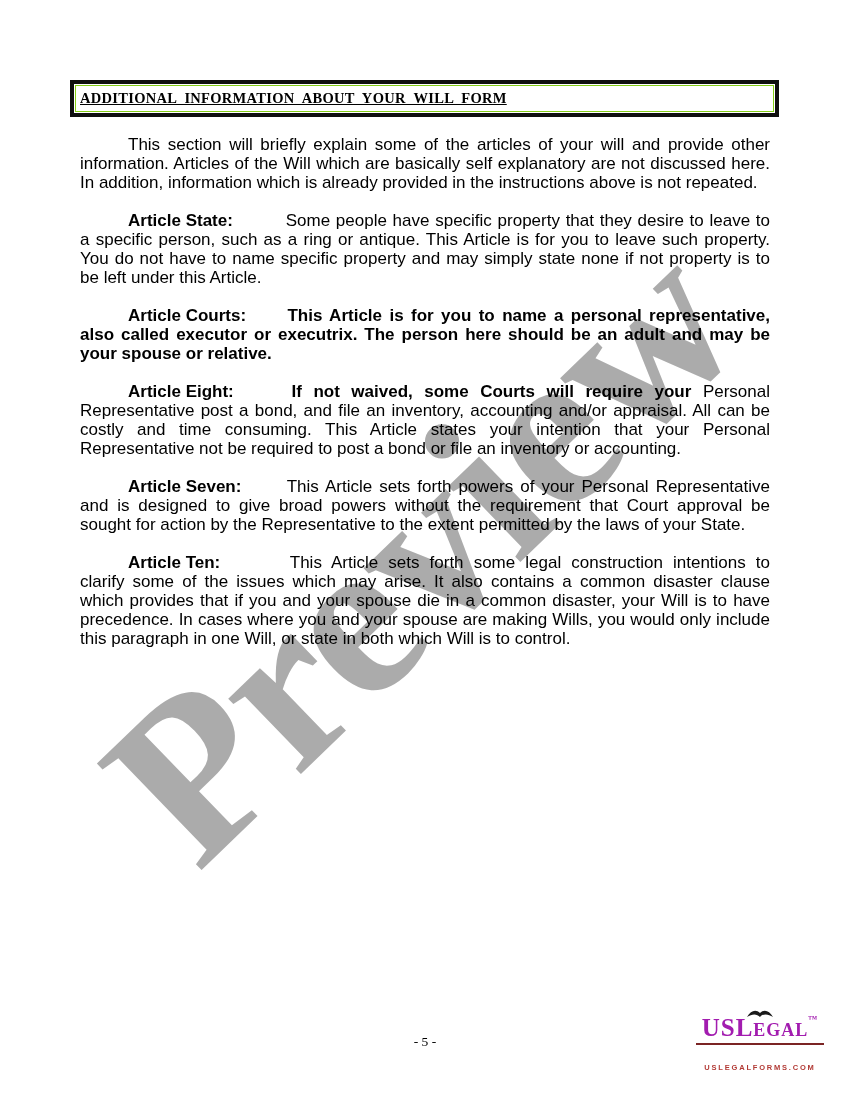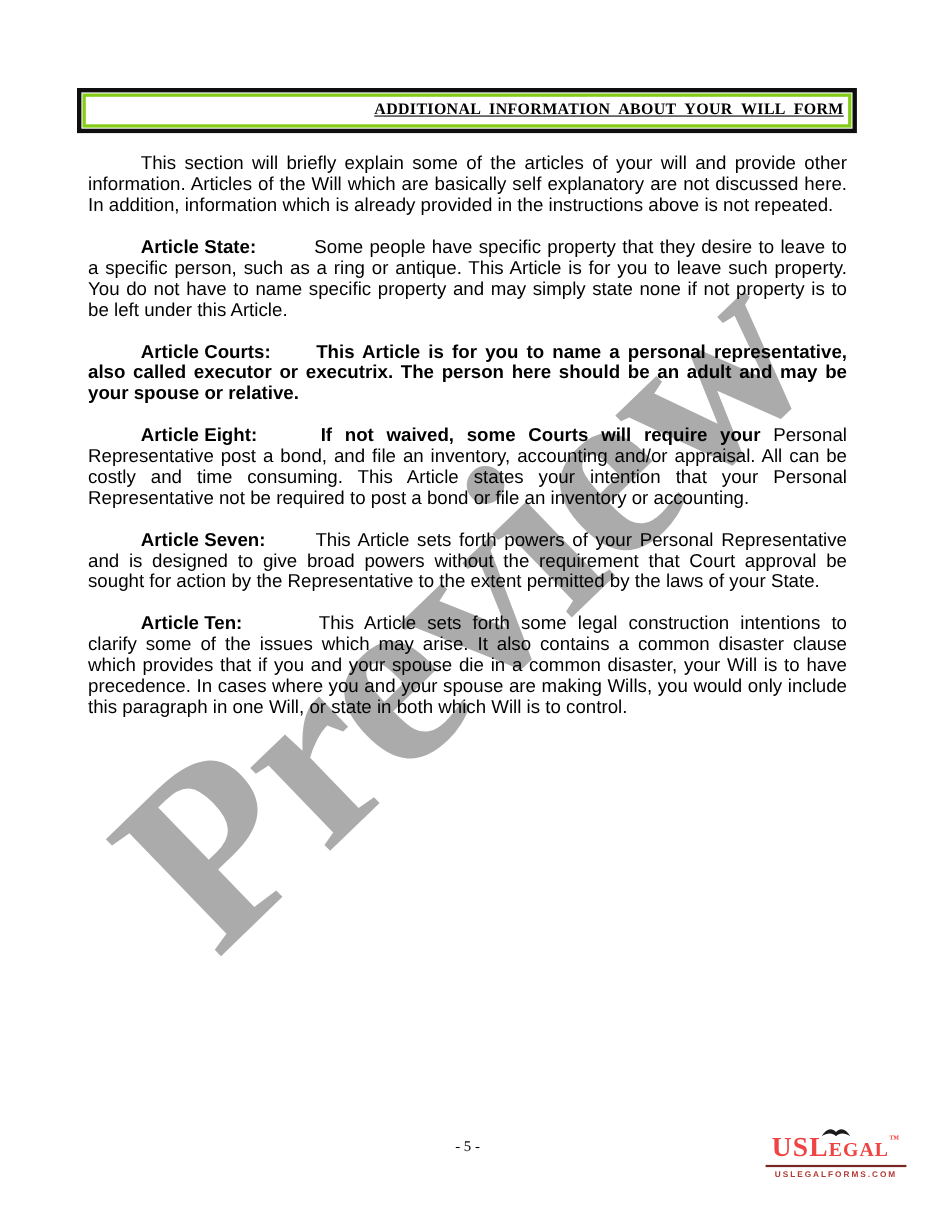--- a/index.html
+++ b/index.html
@@ -33,22 +33,22 @@
     z-index: 2;
     padding: 80px 80px 0 80px;
   }
   .title-box {
     border: 4px solid #0e0e0e;
     padding: 1px;
     margin: 0 -9px 18px -10px;
     background: transparent;
   }
   .title-inner {
-    border: 3px solid #84cc16;
-    text-align: right;
+    border: 1px solid #84cc16;
+    text-align: left;
     padding: 3px 4px 4px 4px;
   }
   .title-text {
     font-family: "Liberation Serif", serif;
     font-weight: bold;
     font-size: 14.5px;
     text-decoration: underline;
     letter-spacing: 0.3px;
     word-spacing: 4px;
   }
@@ -93,21 +93,21 @@
     white-space: nowrap;
   }
   .logo-tm {
     font-size: 9px;
     vertical-align: top;
     font-variant: normal;
   }
   .logo-site {
     margin-top: 2px;
     border-top: 2px solid #6d28d9;
-    padding-top: 2px;
+    padding-top: 18px;
     font-family: "Liberation Sans", sans-serif;
     font-size: 7.5px;
     font-weight: bold;
     letter-spacing: 1.8px;
     white-space: nowrap;
   }
 </style>
 </head>
 <body>
 
@@ -133,19 +133,19 @@
       </div>
 
   </div>
 
   <div class="page-num">- 5 -</div>
 
   <div class="logo">
     <svg class="logo-eagle" width="28" height="11" viewBox="0 0 28 11" aria-hidden="true">
       <path d="M1 10 C5 3 10 2 14 6 C18 2 23 3 27 10 C22 6.5 17 6.5 14 10 C11 6.5 6 6.5 1 10 Z" fill="#1a1a1a"></path>
     </svg>
-    <div class="logo-brand" style="color: #ef4444;">
+    <div class="logo-brand" style="color: #a21caf;">
       <span>USLegal</span><span class="logo-tm">™</span>
     </div>
     <div class="logo-site" style="color: rgb(178, 58, 53); border-top-color: rgb(123, 36, 36);">USLEGALFORMS.COM</div>
   </div>
 
 </div>
 
 </body></html>

